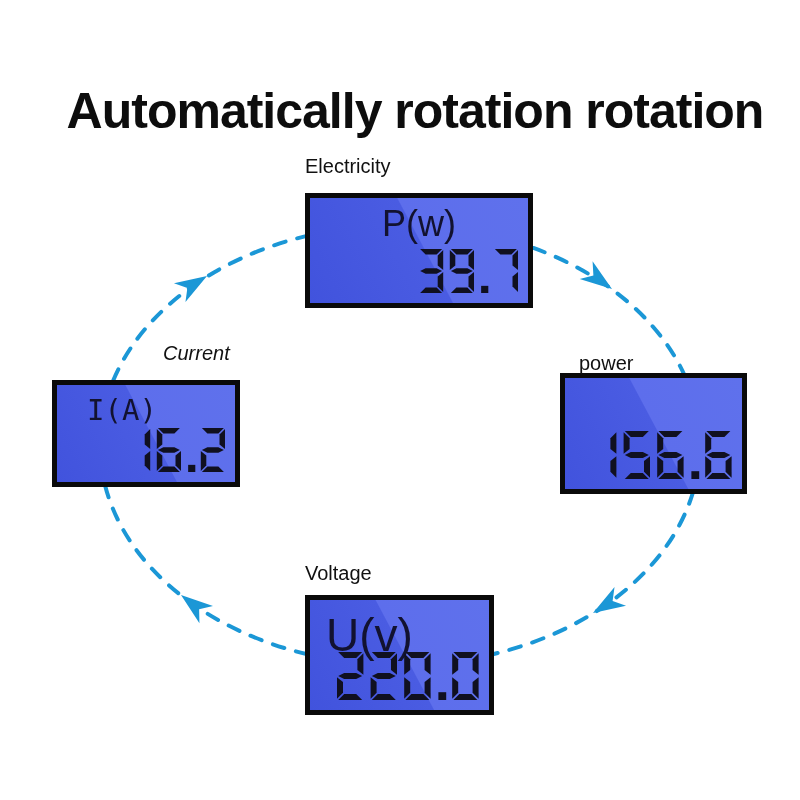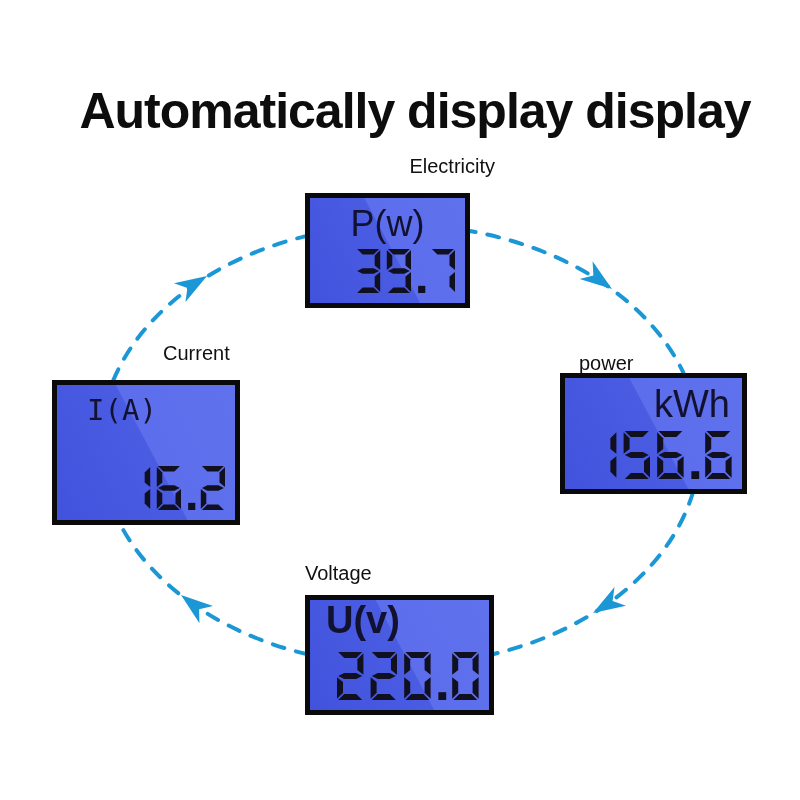--- a/index.html
+++ b/index.html
@@ -9,46 +9,46 @@
   }
   .title{
     position:absolute;left:30px;right:0;top:48px;
     text-align:center;font-size:50px;font-weight:bold;color:#0d0d0d;
     letter-spacing:-1px;white-space:nowrap;
   }
   .cycle-svg{position:absolute;left:0;top:0;z-index:1;}
   .screen-label{
     position:absolute;z-index:3;font-size:20px;color:#111111;white-space:nowrap;
   }
-  .lbl-top{left:305px;width:190px;top:155px;text-align:right;}
-  .lbl-left{left:163px;top:342px;}
+  .lbl-top{left:305px;width:190px;top:155px;text-align:left;}
+  .lbl-left{left:163px;top:342px;font-style:italic;}
   .lbl-right{left:579px;top:344px;margin-top:8px;}
   .lbl-bottom{left:305px;width:189px;top:562px;}
   .lcd{
     position:absolute;z-index:2;box-sizing:border-box;
     border:5px solid #0a0a0a;
     background:linear-gradient(62deg,#4153dd 0%,#4a5ce2 52%,#5d6eec 52.5%,#5f71ec 100%);
   }
-  .lcd-top{left:305px;top:193px;width:165px;height:115px;}
-  .lcd-left{left:52px;top:380px;width:188px;height:145px;}
+  .lcd-top{left:305px;top:193px;width:228px;height:115px;}
+  .lcd-left{left:52px;top:380px;width:188px;height:107px;}
   .lcd-right{left:560px;top:373px;width:187px;height:121px;}
   .lcd-bottom{left:305px;top:595px;width:189px;height:120px;}
   .unit{position:absolute;color:#121230;line-height:1;white-space:nowrap;}
   .unit-top{left:0;right:0;top:8px;text-align:center;font-size:36px;}
   .unit-left{left:30px;top:11px;font-size:29px;font-family:"DejaVu Sans Mono",monospace;}
   .unit-right{right:12px;top:7px;font-size:38px;}
-  .unit-bottom{left:16px;top:1px;font-size:38px;font-weight:bold;}
+  .unit-bottom{left:16px;top:12px;font-size:46px;}
   .ss-value{position:absolute;right:10px;bottom:10px;line-height:0;}
 </style>
 </head>
 <body>
 
 <div class="canvas">
 
-  <h1 class="title">Automatically display display</h1>
+  <h1 class="title">Automatically rotation rotation</h1>
 
   <svg class="cycle-svg" width="800" height="800" viewBox="0 0 800 800">
     <ellipse cx="400" cy="445" rx="300" ry="220" fill="none" stroke="#1b97d6" stroke-width="4" stroke-dasharray="12 12" stroke-linecap="round"></ellipse>
     <path d="M0,0 L-32,-11 L-23,0 L-32,11 Z" fill="#1b97d6" transform="translate(207,276) rotate(-31.5)"></path>
     <path d="M0,0 L-32,-11 L-23,0 L-32,11 Z" fill="#1b97d6" transform="translate(612,289) rotate(36)"></path>
     <path d="M0,0 L-32,-11 L-23,0 L-32,11 Z" fill="#1b97d6" transform="translate(593,613) rotate(148.5)"></path>
     <path d="M0,0 L-32,-11 L-23,0 L-32,11 Z" fill="#1b97d6" transform="translate(181,595) rotate(-142)"></path>
   </svg>
 
   <div class="screen-label lbl-top">Electricity</div>
@@ -74,21 +74,20 @@
           <g transform="translate(136,0)">
             <polygon points="2,0 42,0 32,10 12,10"></polygon>
             <polygon points="44,2 44,38 34,30 34,12"></polygon>
             <polygon points="44,42 44,78 34,68 34,50"></polygon>
           </g>
         </svg></div>
   </div>
 
   <div class="screen-label lbl-right">power</div>
   <div class="lcd lcd-right">
-    <div class="unit unit-right">kWh</div>
     <div class="ss-value"><svg viewBox="0 0 236 80" width="141.6" height="48" fill="#101020">
           <g transform="translate(0,0)">
             <polygon points="44,2 44,38 34,30 34,12"></polygon>
             <polygon points="44,42 44,78 34,68 34,50"></polygon>
           </g>
           <g transform="translate(56,0)">
             <polygon points="2,0 42,0 32,10 12,10"></polygon>
             <polygon points="0,2 10,12 10,30 0,38"></polygon>
             <polygon points="2,40 12,35 32,35 42,40 32,45 12,45"></polygon>
             <polygon points="44,42 44,78 34,68 34,50"></polygon>

